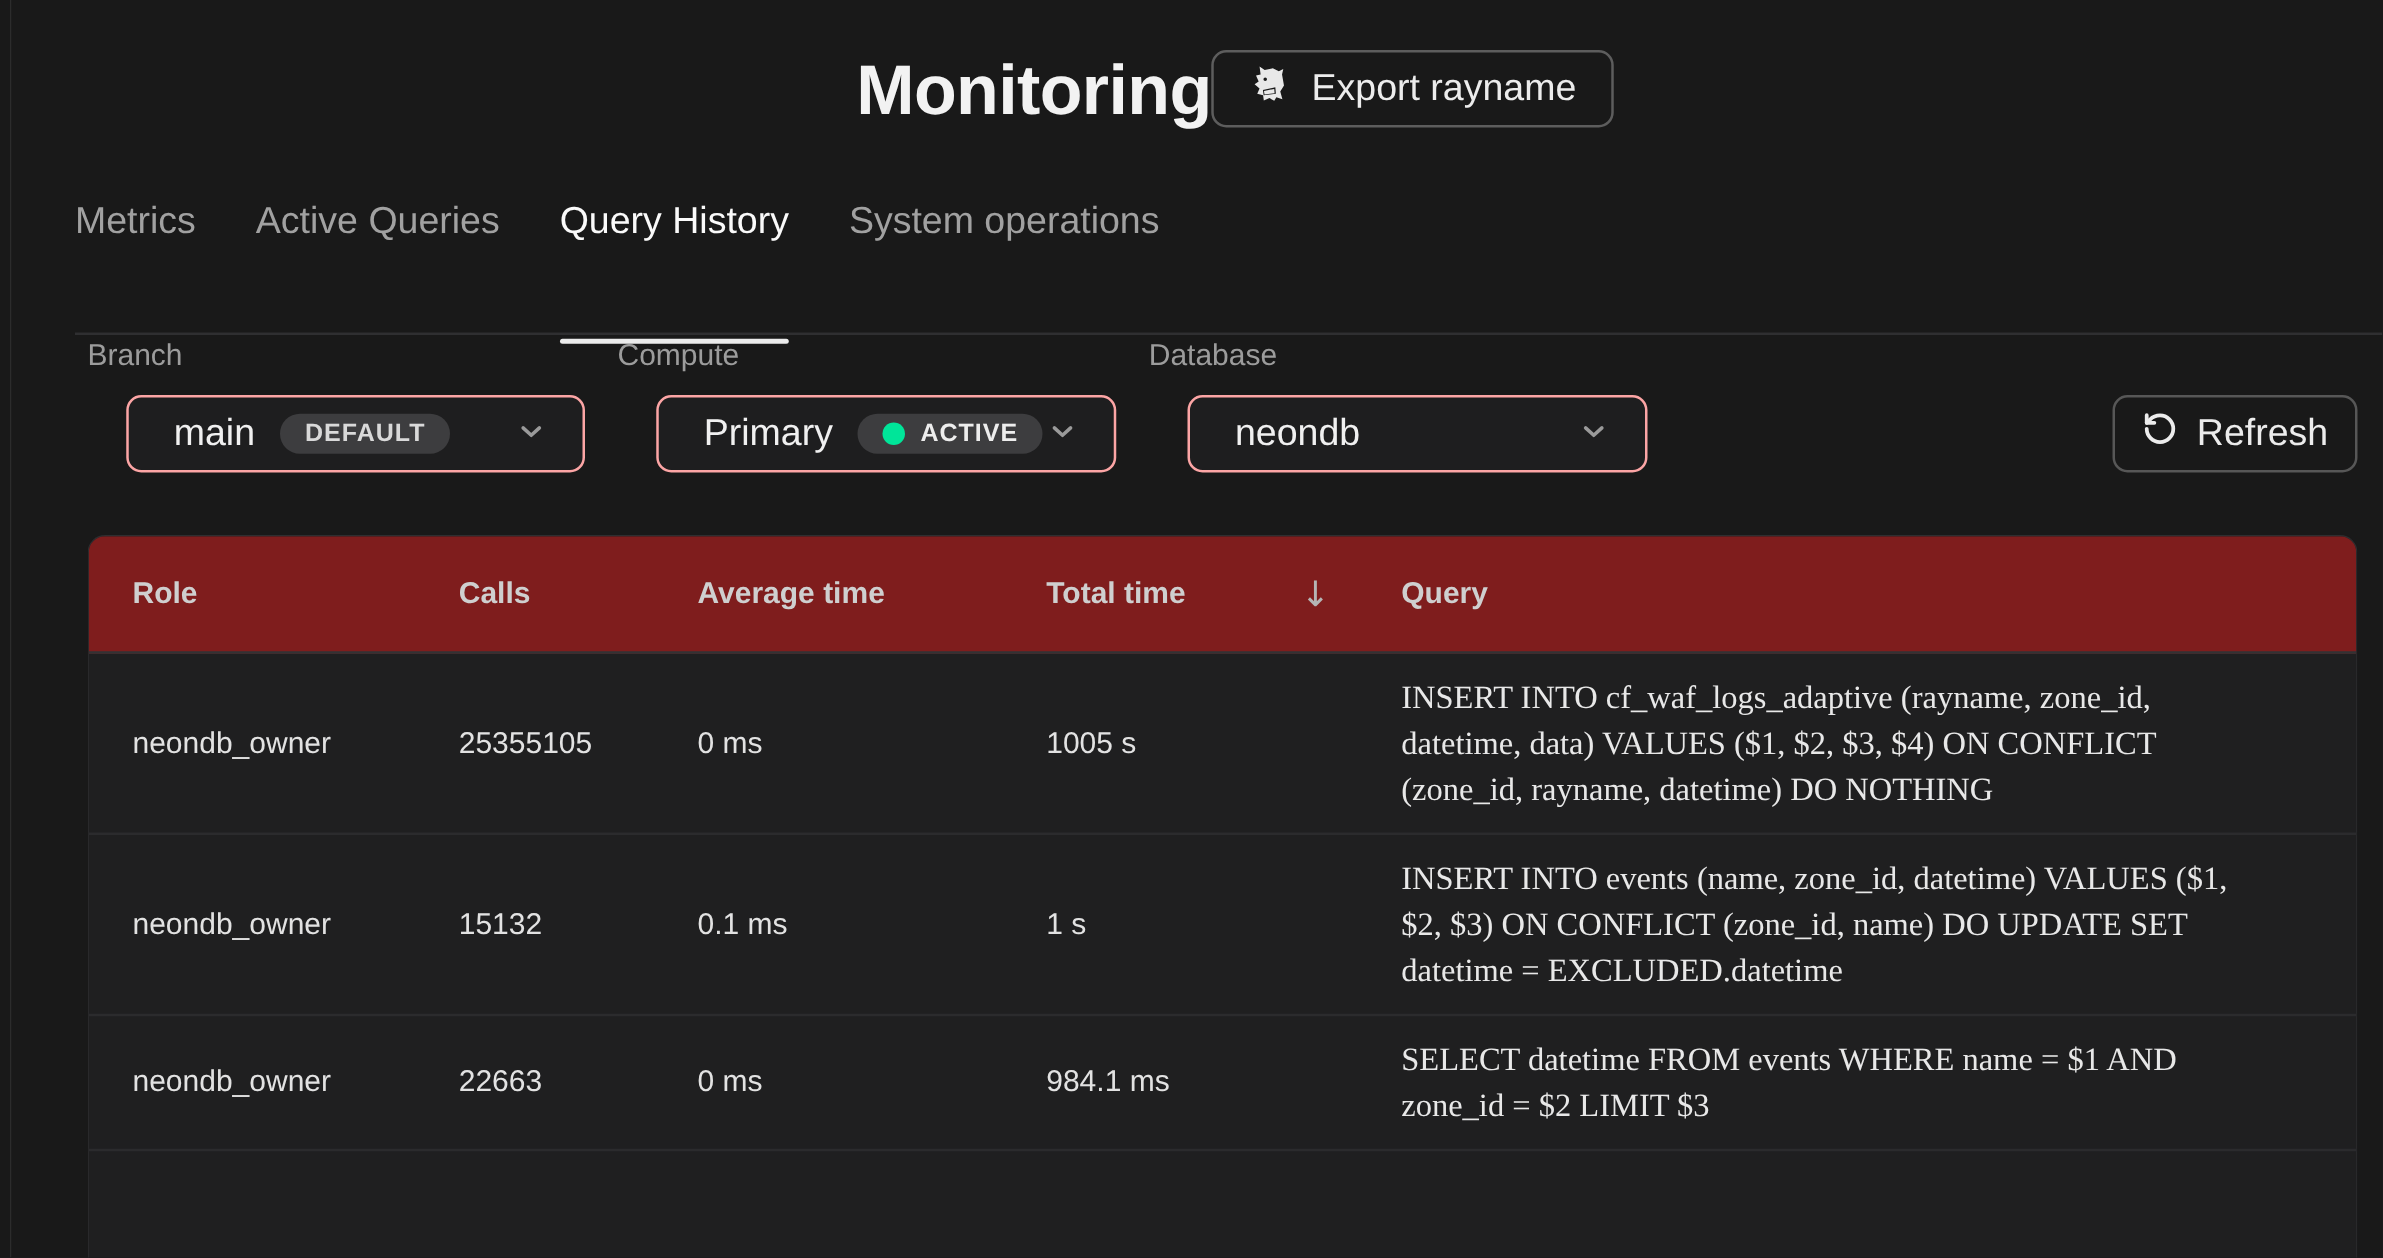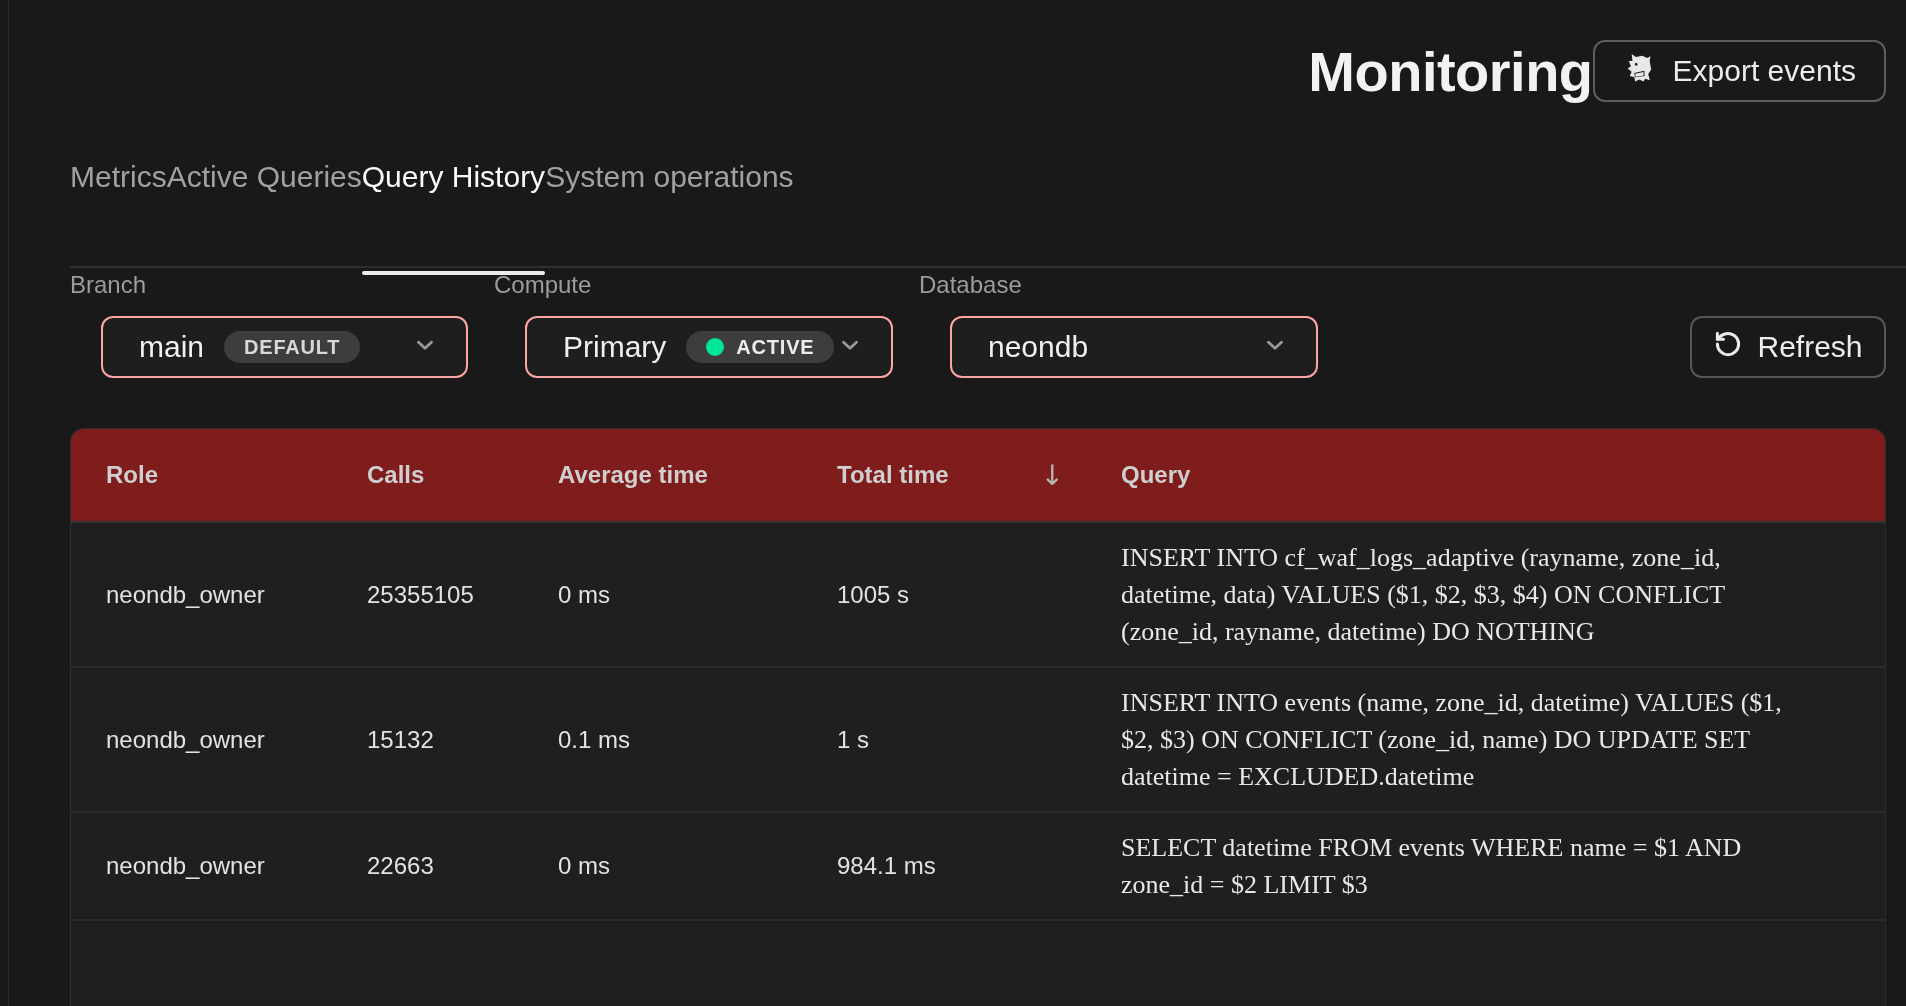--- a/index.html
+++ b/index.html
@@ -6,33 +6,33 @@
   body{
     width:1906px;height:1006px;overflow:hidden;position:relative;
     background:#191919;
     font-family:"Liberation Sans", sans-serif;
     -webkit-font-smoothing:antialiased;
   }
   .left-edge{position:absolute;left:8px;top:0;bottom:0;width:1px;background:#2c2c2c;}
   .page{position:absolute;inset:0;}
 
   
-  .header-row{position:absolute;left:70px;right:20px;top:36px;height:70px;display:flex;align-items:center;justify-content:flex-end;margin-left:20px;}
+  .header-row{position:absolute;left:70px;right:20px;top:36px;height:70px;display:flex;align-items:center;justify-content:center;margin-left:20px;}
   h1.title{margin:0;font-size:56px;font-weight:700;letter-spacing:-0.5px;color:#f2f2f2;}
   .btn{
     display:inline-flex;align-items:center;gap:16px;background:transparent;cursor:pointer;
     color:#ececec;font-family:"Liberation Sans",sans-serif;
     border:2px solid rgba(150,150,150,.55);border-radius:12px;
   }
   .btn.export{height:62px;padding:0 28px;font-size:30px;}
   .btn.refresh{height:62px;width:196px;justify-content:center;padding:15px;font-size:30px;gap:14px;border-color:rgba(150,150,150,.5);}
   .icon-svg{display:block;}
 
   
-  .tabs{position:absolute;left:70px;right:0;top:154px;height:112px;display:flex;border-bottom:2px solid #2f2f31;}
+  .tabs{position:absolute;left:60px;right:0;top:154px;height:112px;display:flex;gap:48px;border-bottom:2px solid #2f2f31;}
   .tab{font-size:30px;color:#a1a1a1;position:relative;height:100%;display:flex;align-items:flex-start;padding-top:6px;cursor:pointer;white-space:nowrap;}
   .tab.active{color:#fafafa;}
   .tab.active::after{content:"";position:absolute;left:0;right:0;bottom:-3px;height:4px;background:#ebebeb;border-radius:2px;}
 
   
   .filters{position:absolute;left:70px;right:20px;top:270px;display:flex;gap:26px;align-items:flex-end;}
   .filter-group{display:flex;flex-direction:column;}
   .filter-label{font-size:24px;color:#9c9c9c;margin-bottom:16px;line-height:30px;}
   .select{
     height:62px;border:2px solid #fca5a5;border-radius:12px;background:#1e1e1f;
@@ -78,21 +78,21 @@
   <div class="header-row">
     <h1 class="title">Monitoring</h1>
     <button class="btn export">
       <span class="icon-svg">
         <svg width="34" height="34" viewBox="0 0 24 24" fill="#e8e8e8">
           <path d="M6.1 2.2l2.9 2.1 4.6-1 3.4 1.6 2.5-1.2-.7 3.1 1.1 6.2-2.1 3.4 1.2 4.3-3.4-1.1-1.2 2-2.7-1.5-3.2 1.4-.4-3-3.3-.9 1.3-2.9-2.8-2.4 2.3-1.6-1.5-3.4 2.6-.5-.6-4.6z M9.3 8.4a1 1 0 1 1 0 2 1 1 0 0 1 0-2z" fill-rule="evenodd"></path>
           <path d="M8 15.5l7-1.5.3 3.6-6.9.9z" fill="#191919"></path>
           <path d="M8.6 16.1l5.8-1.2.2 2.4-5.7.8z" fill="#e8e8e8"></path>
         </svg>
       </span>
-      <span>Export events</span>
+      <span>Export rayname</span>
     </button>
   </div>
 
   <nav class="tabs" id="tabs-bar">
       <div class="tab">Metrics</div>
       <div class="tab">Active Queries</div>
       <div class="tab active">Query History</div>
       <div class="tab">System operations</div>
     </nav>
 

